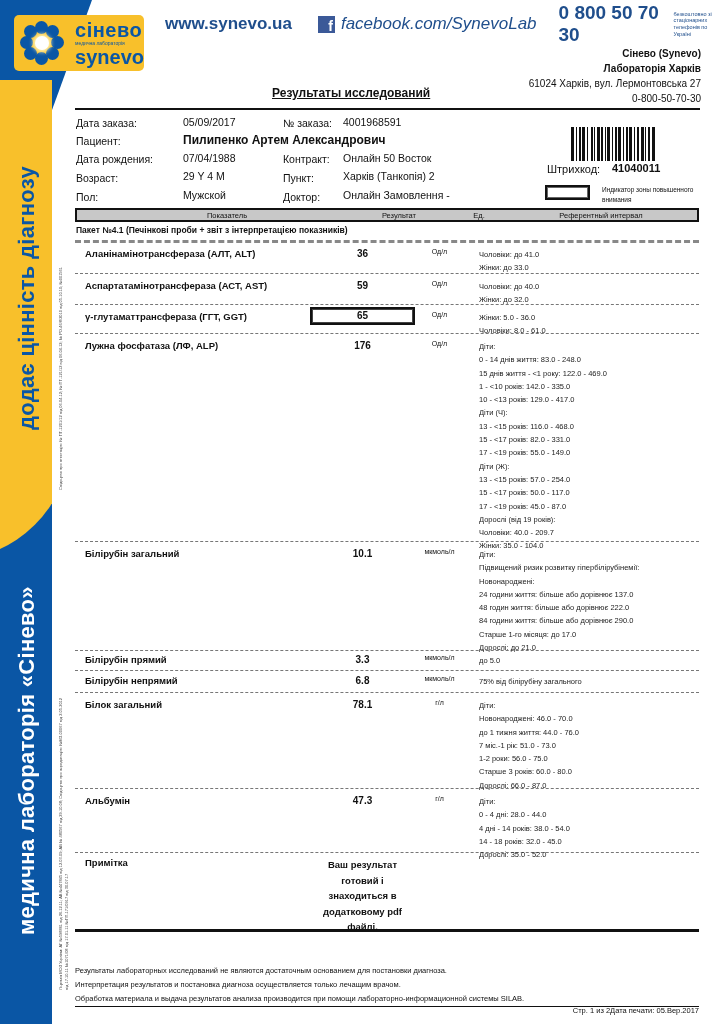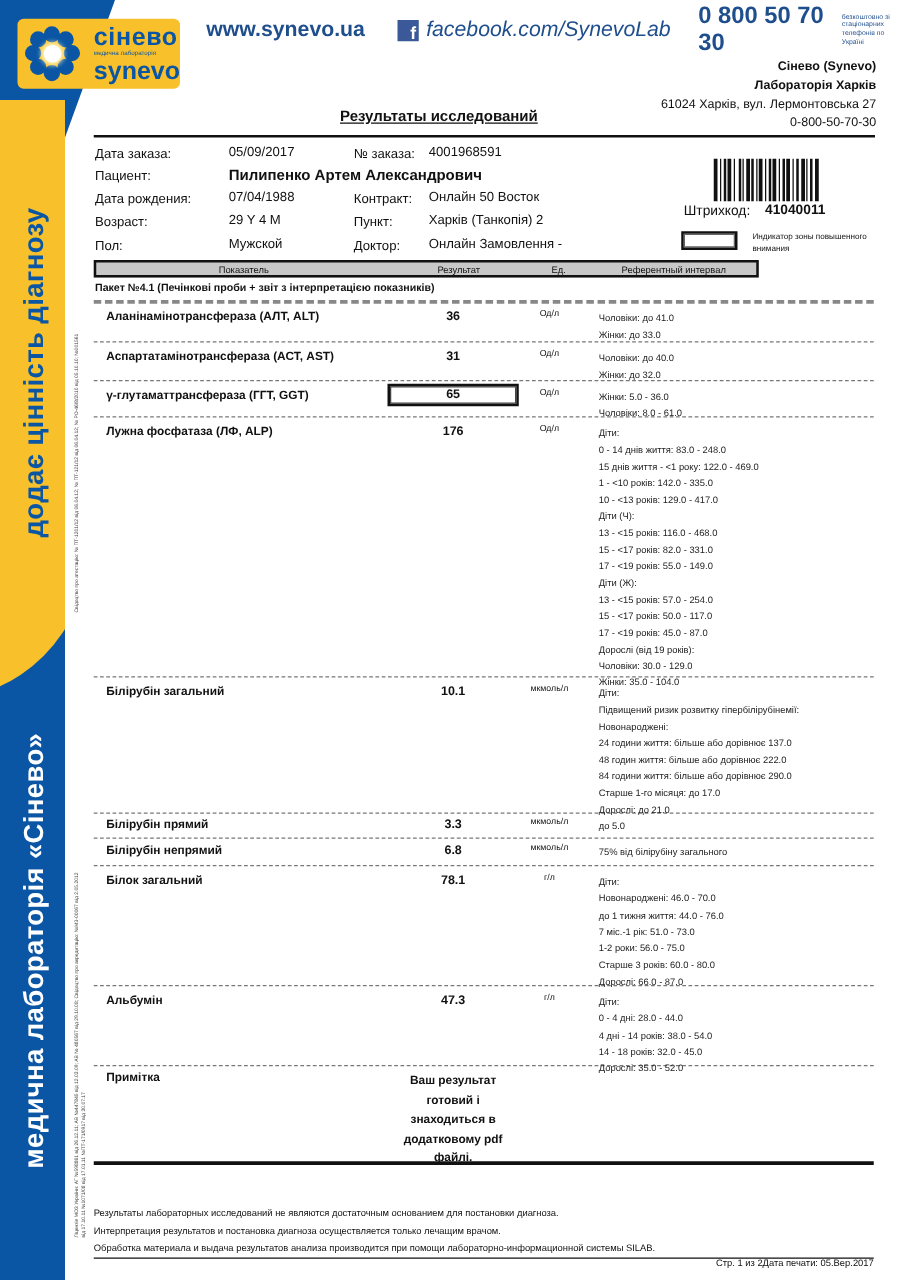--- a/index.html
+++ b/index.html
@@ -47,21 +47,21 @@
   .info { position: absolute; font-size: 10.5px; }
   .info.bold { font-weight: bold; font-size: 12px; }
   .barcode { position: absolute; left: 571px; top: 127px; width: 120px; height: 34px; display: flex; gap: 0; }
   .barcode span { display: block; height: 100%; background: #111; }
   .barcode-label { position: absolute; left: 547px; top: 163px; font-size: 11px; }
   .barcode-val { position: absolute; left: 612px; top: 162px; font-size: 11px; font-weight: bold; }
   .alert-box { position: absolute; left: 545px; top: 185px; width: 45px; height: 15px; border: 2px solid #111; box-shadow: inset 0 0 0 1px #666; }
   .alert-text { position: absolute; left: 602px; top: 185px; font-size: 6.5px; line-height: 10px; }
 
   
-  .thead { position: absolute; left: 75px; top: 208px; width: 532px; height: 14px; background: #c8c8c8; border: 2px solid #111; display: flex; font-size: 7.5px; align-items: center; }
+  .thead { position: absolute; left: 75px; top: 208px; width: 624px; height: 14px; background: #c8c8c8; border: 2px solid #111; display: flex; font-size: 7.5px; align-items: center; padding-left: 32px; }
   .thead div { text-align: center; }
   .package { position: absolute; left: 76px; top: 225px; font-size: 8.5px; font-weight: bold; }
   .pkg-rule { position: absolute; left: 75px; width: 624px; top: 240px; border-top: 3px dashed #888; }
 
   .row { position: absolute; left: 75px; width: 624px; border-bottom: 1px dashed #777; }
   .row .name { position: absolute; left: 10px; top: 6px; font-size: 9.5px; font-weight: bold; }
   .row .val { position: absolute; left: 235px; width: 105px; text-align: center; top: 6px; font-size: 10px; font-weight: bold; }
   .row .val.flag { border: 2px solid #111; box-shadow: inset 0 0 0 1px #444; top: 2px; height: 18px; line-height: 14px; }
   .row .unit { position: absolute; left: 337px; width: 55px; text-align: center; top: 6px; font-size: 7px; }
   .row .ref { position: absolute; left: 404px; top: 6px; font-size: 7.5px; line-height: 13.3px; color: #222; }
@@ -194,21 +194,21 @@
   <div class="val">36</div>
   <div class="unit">Од/л</div>
   <div class="ref">
     <div>Чоловіки: до 41.0</div>
       <div>Жінки: до 33.0</div>
   </div>
 </div>
 
 <div class="row" style="top:274px;height:31px">
   <div class="name">Аспартатамінотрансфераза (АСТ, AST)</div>
-  <div class="val">31</div>
+  <div class="val">59</div>
   <div class="unit">Од/л</div>
   <div class="ref">
     <div>Чоловіки: до 40.0</div>
       <div>Жінки: до 32.0</div>
   </div>
 </div>
 
 <div class="row" style="top:305px;height:29px">
   <div class="name">γ-глутаматтрансфераза (ГГТ, GGT)</div>
   <div class="val flag">65</div>
@@ -231,21 +231,21 @@
       <div>10 - &lt;13 років: 129.0 - 417.0</div>
       <div>Діти (Ч):</div>
       <div>13 - &lt;15 років: 116.0 - 468.0</div>
       <div>15 - &lt;17 років: 82.0 - 331.0</div>
       <div>17 - &lt;19 років: 55.0 - 149.0</div>
       <div>Діти (Ж):</div>
       <div>13 - &lt;15 років: 57.0 - 254.0</div>
       <div>15 - &lt;17 років: 50.0 - 117.0</div>
       <div>17 - &lt;19 років: 45.0 - 87.0</div>
       <div>Дорослі (від 19 років):</div>
-      <div>Чоловіки: 30.0 - 129.0</div>
+      <div>Чоловіки: 40.0 - 209.7</div>
       <div>Жінки: 35.0 - 104.0</div>
   </div>
 </div>
 
 <div class="row" style="top:542px;height:109px">
   <div class="name">Білірубін загальний</div>
   <div class="val">10.1</div>
   <div class="unit">мкмоль/л</div>
   <div class="ref">
     <div>Діти:</div>

